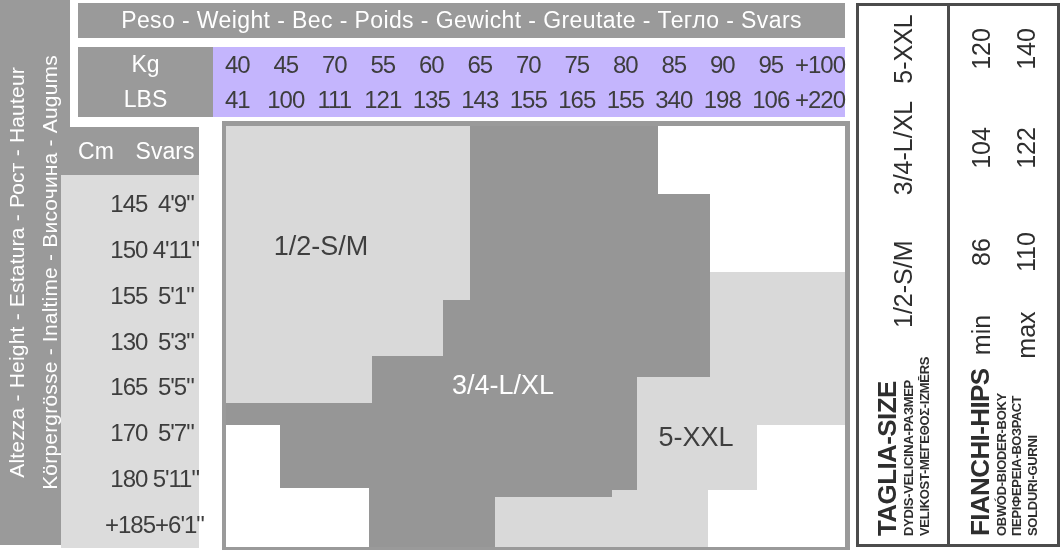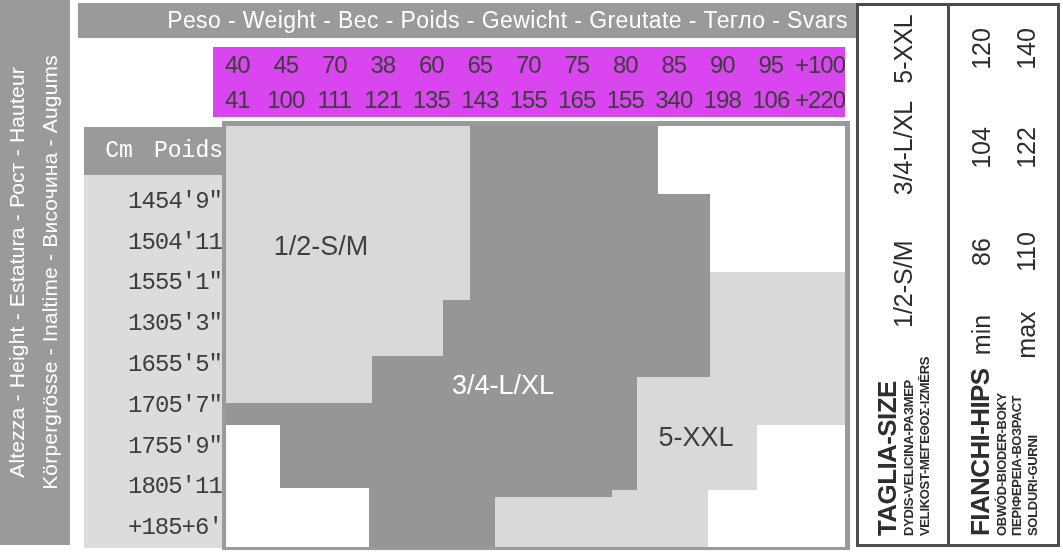--- a/index.html
+++ b/index.html
@@ -11,37 +11,37 @@
   .height-band{left:0;top:0;width:70px;height:545px;background:#9a9a9a;}
   .vline{position:absolute;top:0;height:100%;display:flex;align-items:center;justify-content:center;}
   .vline span{writing-mode:vertical-rl;transform:rotate(180deg);white-space:nowrap;
               color:#fff;font-size:21px;letter-spacing:0.2px;}
   .vline.l1{left:0;width:34px;}
   .vline.l2{left:33px;width:34px;}
 
   
   .weight-header{left:78px;top:3px;width:767px;height:35px;background:#9a9a9a;
                  display:flex;align-items:center;justify-content:center;
-                 color:#fff;font-size:23px;letter-spacing:0.4px;padding-left:46px;}
+                 color:#fff;font-size:23px;letter-spacing:0.4px;}
 
   
   .kg-box{left:78px;top:47px;width:135px;height:70px;background:#9a9a9a;
           display:flex;flex-direction:column;}
   .kg-box .ulabel{flex:1;display:flex;align-items:center;justify-content:center;
                   color:#fff;font-size:23px;}
 
   
-  .weight-values{left:213px;top:47px;width:632px;height:70px;background:#d946ef;
+  .weight-values{left:213px;top:47px;width:632px;height:70px;background:#c4b5fd;
                  display:flex;flex-direction:column;}
   .wrow{flex:1;display:flex;}
   .wcell{flex:1;display:flex;align-items:center;justify-content:center;
          font-size:24px;letter-spacing:-1px;color:#3d3d3d;white-space:nowrap;}
 
   
-  .height-table{left:84px;top:127px;width:138px;height:421px;display:flex;flex-direction:column;font-family:Liberation Mono, monospace;}
+  .height-table{left:61px;top:127px;width:138px;height:421px;display:flex;flex-direction:column;}
   .ht-head{height:48px;background:#9a9a9a;display:flex;align-items:center;color:#fff;font-size:23px;}
   .ht-head .hc1{width:70px;text-align:center;}
   .ht-head .hc2{width:68px;text-align:center;}
   .ht-body{flex:1;background:#dcdcdc;display:flex;flex-direction:column;padding-top:6px;}
   .ht-row{flex:1;display:flex;align-items:center;}
   .ht-row .c1{width:70px;text-align:center;font-size:24px;letter-spacing:-1px;color:#3d3d3d;padding-left:44px;}
   .ht-row .c2{width:68px;text-align:center;font-size:24px;letter-spacing:-1px;color:#3d3d3d;}
 
   
   .size-chart{left:222px;top:121px;width:628px;height:429px;}
@@ -82,27 +82,31 @@
     </div>
     <div class="vline l2">
       <span>Körpergrösse - Inaltime - Височина - Augums</span>
     </div>
   </div>
 
   <div class="abs weight-header">
     <span>Peso - Weight - Вес - Poids - Gewicht - Greutate - Тегло - Svars</span>
   </div>
 
+  <div class="abs kg-box">
+    <div class="ulabel">Kg</div>
+    <div class="ulabel">LBS</div>
+  </div>
 
   <div class="abs weight-values">
     <div class="wrow" id="kg-row">
         <div class="wcell">40</div>
         <div class="wcell">45</div>
         <div class="wcell">70</div>
-        <div class="wcell">38</div>
+        <div class="wcell">55</div>
         <div class="wcell">60</div>
         <div class="wcell">65</div>
         <div class="wcell">70</div>
         <div class="wcell">75</div>
         <div class="wcell">80</div>
         <div class="wcell">85</div>
         <div class="wcell">90</div>
         <div class="wcell">95</div>
         <div class="wcell">+100</div>
       </div>
@@ -119,21 +123,21 @@
         <div class="wcell">340</div>
         <div class="wcell">198</div>
         <div class="wcell">106</div>
         <div class="wcell">+220</div>
       </div>
   </div>
 
   <div class="abs height-table">
     <div class="ht-head">
       <div class="hc1">Cm</div>
-      <div class="hc2">Poids</div>
+      <div class="hc2">Svars</div>
     </div>
     <div class="ht-body" id="height-rows">
         <div class="ht-row">
           <div class="c1">145</div>
           <div class="c2">4'9"</div>
         </div>
         <div class="ht-row">
           <div class="c1">150</div>
           <div class="c2">4'11"</div>
         </div>
@@ -145,24 +149,20 @@
           <div class="c1">130</div>
           <div class="c2">5'3"</div>
         </div>
         <div class="ht-row">
           <div class="c1">165</div>
           <div class="c2">5'5"</div>
         </div>
         <div class="ht-row">
           <div class="c1">170</div>
           <div class="c2">5'7"</div>
-        </div>
-        <div class="ht-row">
-          <div class="c1">175</div>
-          <div class="c2">5'9"</div>
         </div>
         <div class="ht-row">
           <div class="c1">180</div>
           <div class="c2">5'11"</div>
         </div>
         <div class="ht-row">
           <div class="c1">+185</div>
           <div class="c2">+6'1"</div>
         </div>
       </div>

